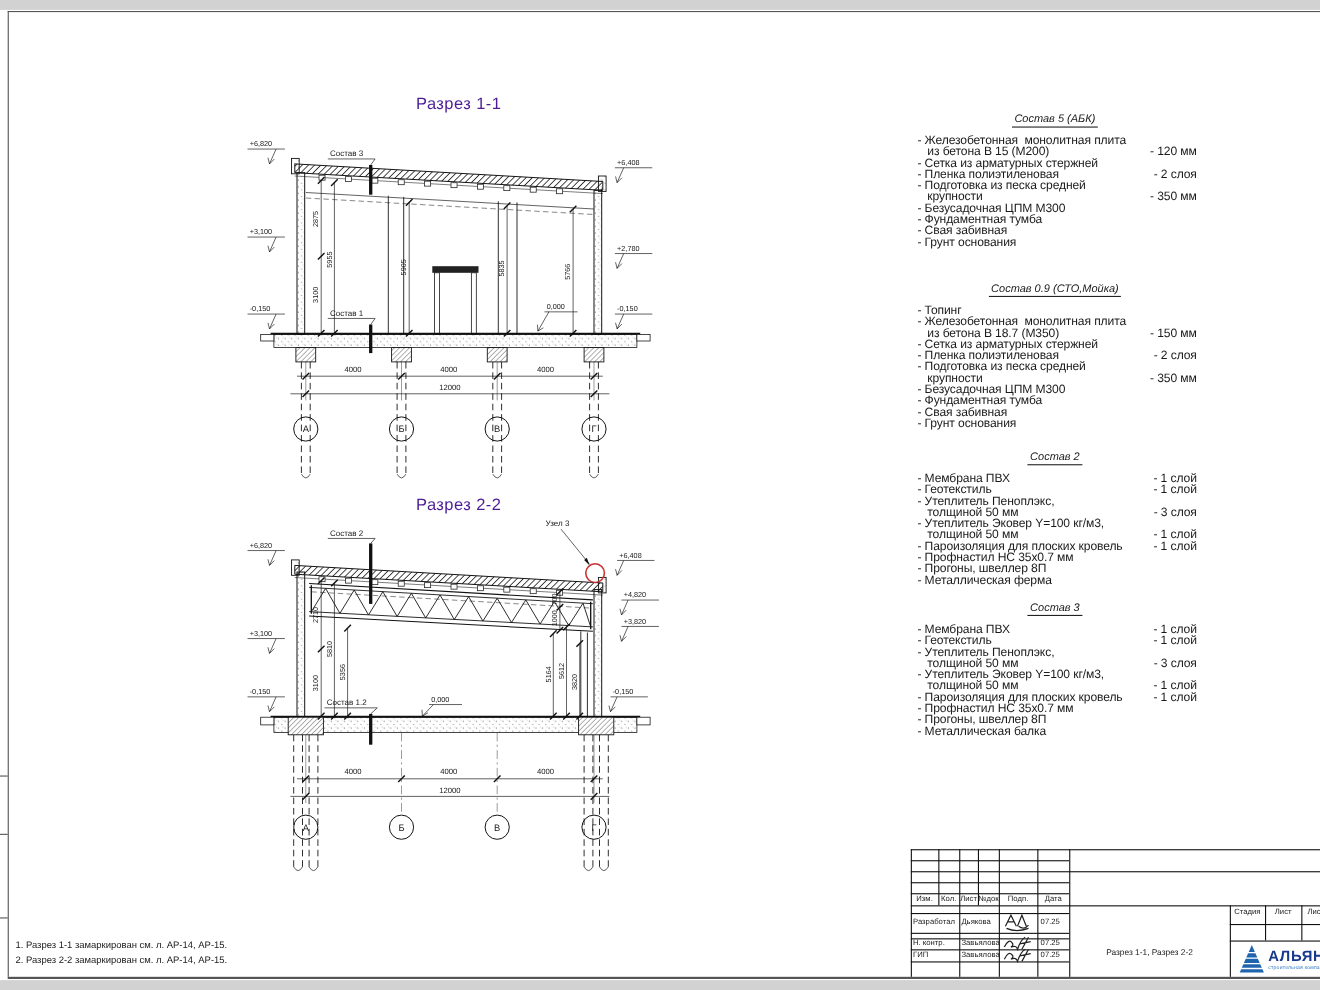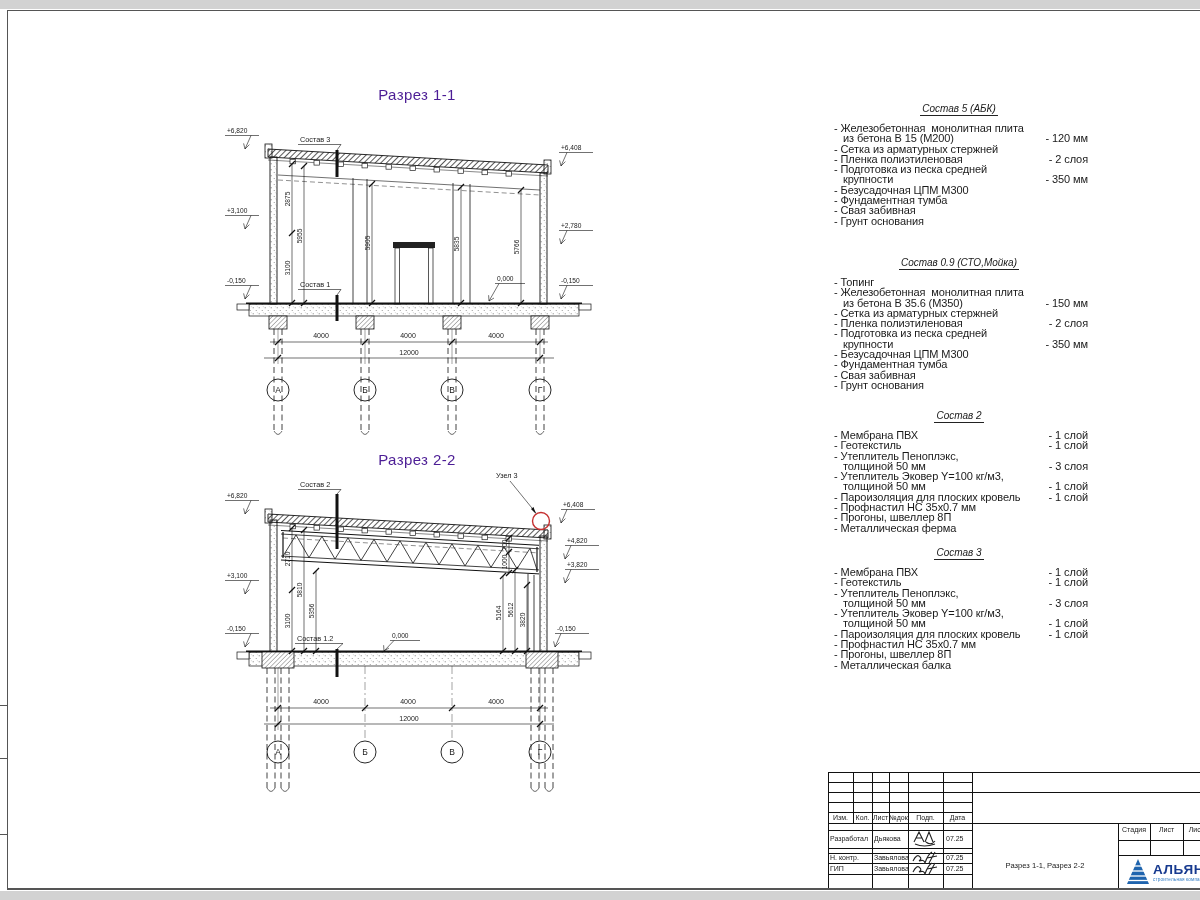--- a/index.html
+++ b/index.html
@@ -406,21 +406,21 @@
         <div class="spec-row cont"><span>крупности</span><span class="spec-val">- 350 мм</span></div>
         <div class="spec-row"><span>- Безусадочная ЦПМ М300</span></div>
         <div class="spec-row"><span>- Фундаментная тумба</span></div>
         <div class="spec-row"><span>- Свая забивная</span></div>
         <div class="spec-row"><span>- Грунт основания</span></div>
       </div>
       <div class="spec" style="top: 257px;">
         <div class="spec-title"><span>Состав 0.9 (СТО,Мойка)</span></div>
         <div class="spec-row"><span>- Топинг</span></div>
         <div class="spec-row"><span>- Железобетонная  монолитная плита</span></div>
-        <div class="spec-row cont"><span>из бетона В 35.6 (М350)</span><span class="spec-val">- 150 мм</span></div>
+        <div class="spec-row cont"><span>из бетона В 18.7 (М350)</span><span class="spec-val">- 150 мм</span></div>
         <div class="spec-row"><span>- Сетка из арматурных стержней</span></div>
         <div class="spec-row"><span>- Пленка полиэтиленовая</span><span class="spec-val">- 2 слоя</span></div>
         <div class="spec-row"><span>- Подготовка из песка средней</span></div>
         <div class="spec-row cont"><span>крупности</span><span class="spec-val">- 350 мм</span></div>
         <div class="spec-row"><span>- Безусадочная ЦПМ М300</span></div>
         <div class="spec-row"><span>- Фундаментная тумба</span></div>
         <div class="spec-row"><span>- Свая забивная</span></div>
         <div class="spec-row"><span>- Грунт основания</span></div>
       </div>
       <div class="spec" style="top: 410px;">
@@ -444,20 +444,24 @@
         <div class="spec-row cont"><span>толщиной 50 мм</span><span class="spec-val">- 3 слоя</span></div>
         <div class="spec-row"><span>- Утеплитель Эковер Y=100 кг/м3,</span></div>
         <div class="spec-row cont"><span>толщиной 50 мм</span><span class="spec-val">- 1 слой</span></div>
         <div class="spec-row"><span>- Пароизоляция для плоских кровель</span><span class="spec-val">- 1 слой</span></div>
         <div class="spec-row"><span>- Профнастил НС 35х0.7 мм</span></div>
         <div class="spec-row"><span>- Прогоны, швеллер 8П</span></div>
         <div class="spec-row"><span>- Металлическая балка</span></div>
       </div>
     </div>
 
+  <div class="notes">
+    <div>1. Разрез 1-1 замаркирован см. л. АР-14, АР-15.</div>
+    <div>2. Разрез 2-2 замаркирован см. л. АР-14, АР-15.</div>
+  </div>
 
   <div>
 
     <div class="tbl" style="left:828px;top:772px;width:372px;height:1px"></div>
     <div class="tbl" style="left:828px;top:782px;width:144px;height:1px"></div>
     <div class="tbl" style="left:828px;top:792px;width:372px;height:1px"></div>
     <div class="tbl" style="left:828px;top:802px;width:144px;height:1px"></div>
     <div class="tbl" style="left:828px;top:812px;width:144px;height:1px"></div>
     <div class="tbl" style="left:828px;top:823px;width:372px;height:1px"></div>
     <div class="tbl" style="left:828px;top:830px;width:144px;height:1px"></div>

